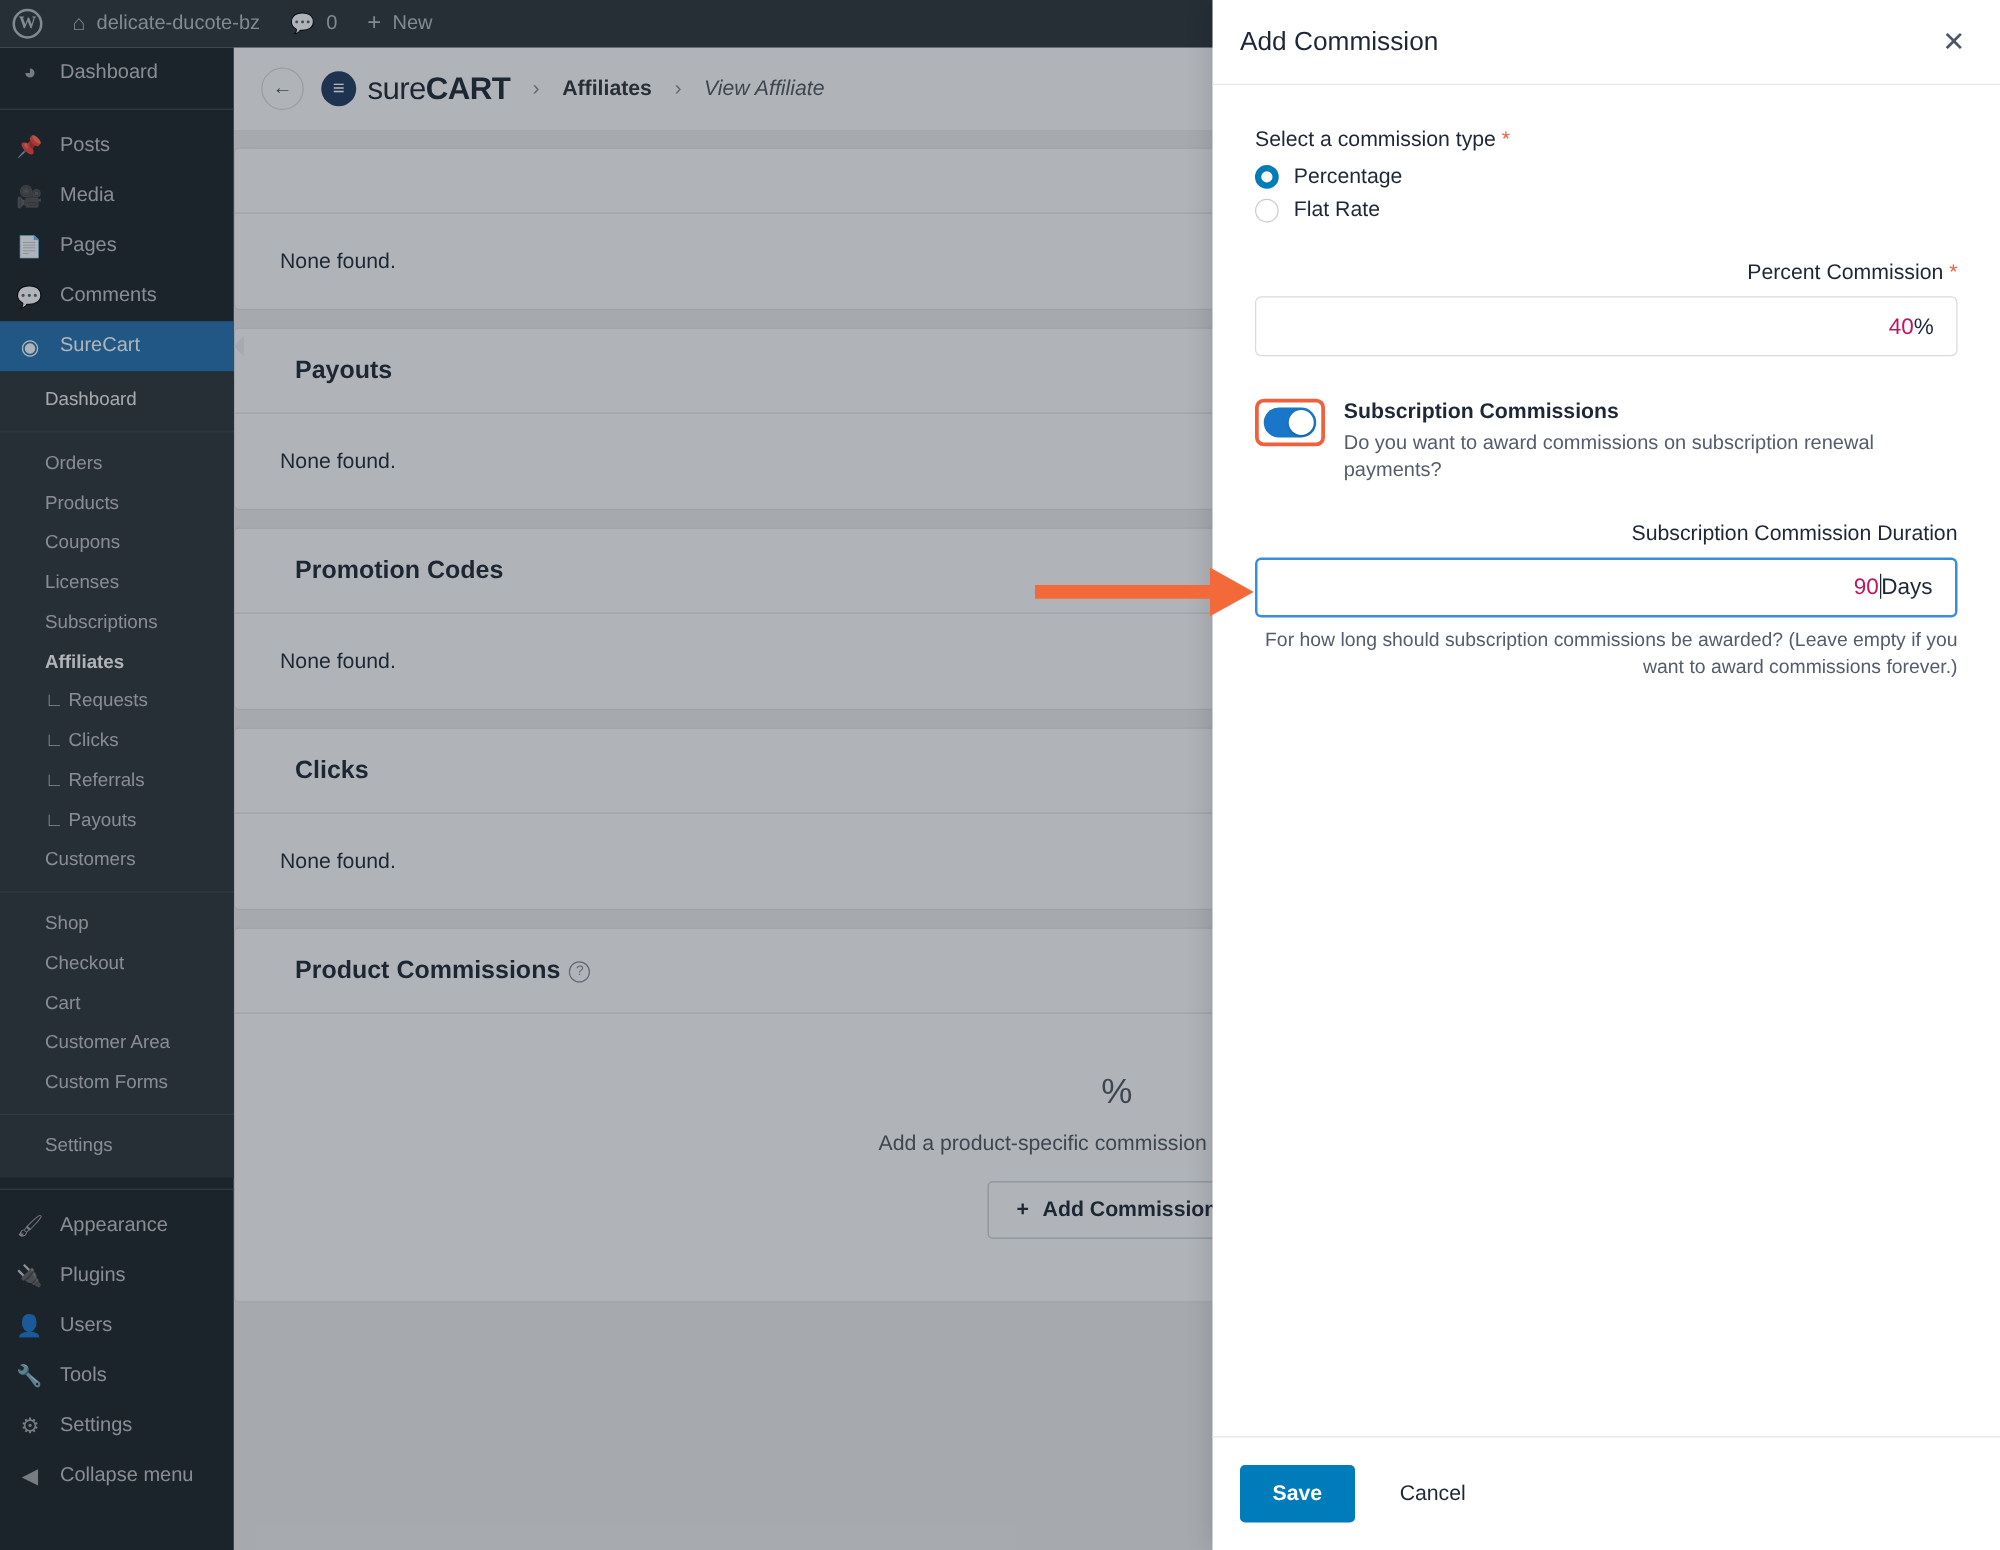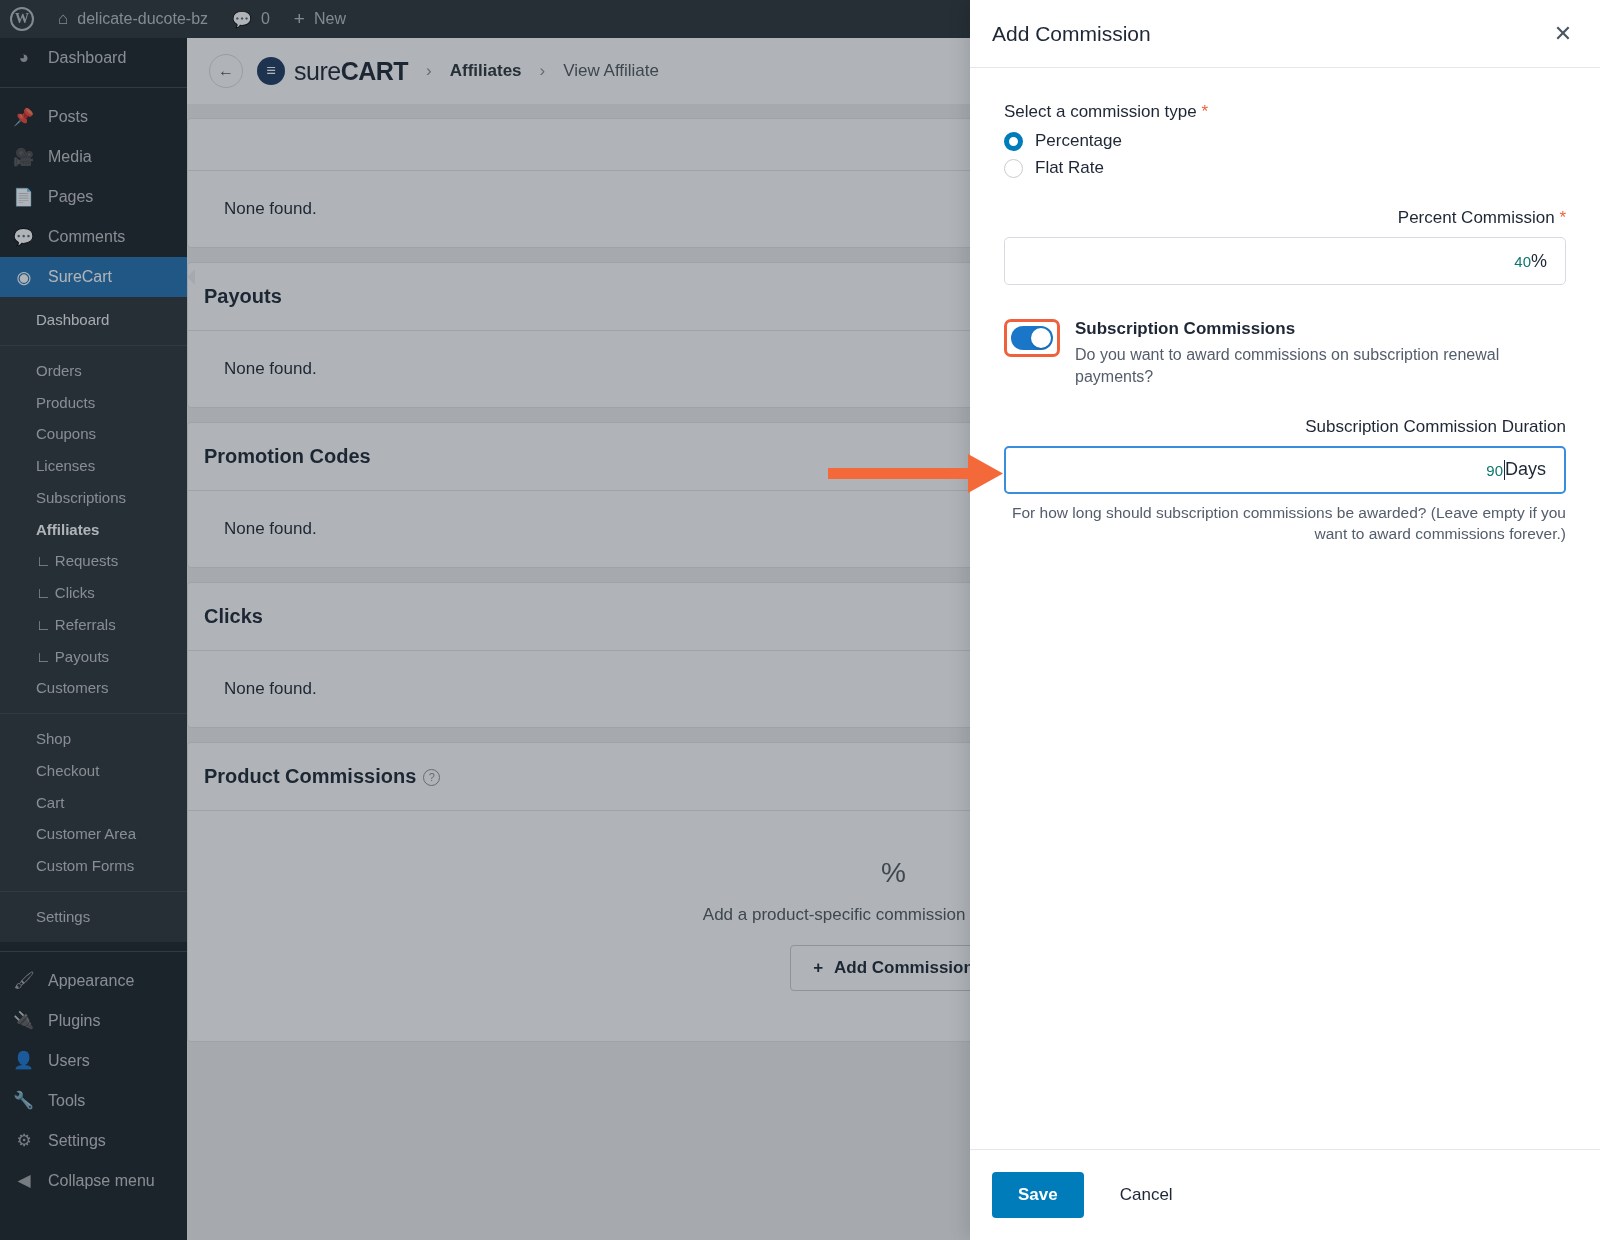--- a/index.html
+++ b/index.html
@@ -64,28 +64,28 @@
   .brand { display: flex; align-items: center; gap: 9px; }
   .brand-logo {
     width: 28px; height: 28px; border-radius: 50%; background: #1f3a5f;
     display: flex; align-items: center; justify-content: center; color: #fff;
     font-size: 17px; font-weight: bold; font-family: "Liberation Serif", serif;
   }
   .brand-text { font-size: 25px; letter-spacing: -0.5px; color: #1e2735; }
   .brand-text b { font-weight: bold; }
   .crumb-sep { color: #8c8f94; font-size: 17px; margin: 0 4px; }
   .crumb { font-size: 17px; color: #2c3338; font-weight: bold; }
-  .crumb.last { font-weight: normal; color: #50575e; }
+  .crumb.last { font-weight: normal; color: #50575e; font-style: italic; }
 
   .sc-page { padding: 0 0 0 0; }
   .card {
     background: #fff; margin: 0 0 14px 0; border: 1px solid #e5e5e7;
     border-radius: 4px;
   }
-  .card-head { padding: 22px 16px; font-size: 20px; font-weight: bold; color: #1e2735; }
+  .card-head { padding: 22px 48px; font-size: 20px; font-weight: bold; color: #1e2735; }
   .card-head .q {
     display: inline-flex; width: 17px; height: 17px; border-radius: 50%;
     border: 1.5px solid #8c8f94; color: #8c8f94; font-size: 11px; font-weight: normal;
     align-items: center; justify-content: center; margin-left: 7px; vertical-align: 2px;
   }
   .card-divider { height: 1px; background: #e5e5e7; }
   .card-body { padding: 28px 36px; font-size: 17px; color: #1e2735; }
   .empty-state { padding: 46px 0 50px; text-align: center; }
   .empty-icon { font-size: 28px; color: #50575e; margin-bottom: 16px; }
   .empty-text { font-size: 17px; color: #50575e; margin-bottom: 20px; }
@@ -137,21 +137,21 @@
   }
   .radio.checked { border: 5px solid #007cba; background: #fff; }
   .radio-label { font-size: 17px; color: #1e2735; }
 
   .fieldset { margin-top: 30px; text-align: right; }
   .input-wrap {
     display: flex; align-items: center; border: 1px solid #d7dae0; border-radius: 5px;
     height: 48px; padding: 0 18px; background: #fff;
   }
   .input-wrap.focused { border: 2px solid #3a8dde; }
-  .input-val { flex: 1 1 auto; font-size: 15px; color: #0f766e; }
+  .input-val { flex: 1 1 auto; font-size: 18px; color: #be185d; }
   .caret { display: inline-block; width: 1px; height: 20px; background: #1e2735;
            vertical-align: -4px; margin-left: 1px; }
   .input-suffix { font-size: 18px; color: #1e2735; flex: none; }
   .help-text { font-size: 15.5px; color: #545d6b; line-height: 1.38; margin-top: 8px; }
 
   .toggle-row { display: flex; align-items: flex-start; gap: 15px; margin-top: 34px; }
   .toggle-box { flex: none; padding: 5px; border-radius: 7px; }
   .toggle-box.highlight { border: 3px solid #f0603c; padding: 4px; }
   .toggle {
     width: 42px; height: 24px; border-radius: 13px; background: #c9ccd1;

